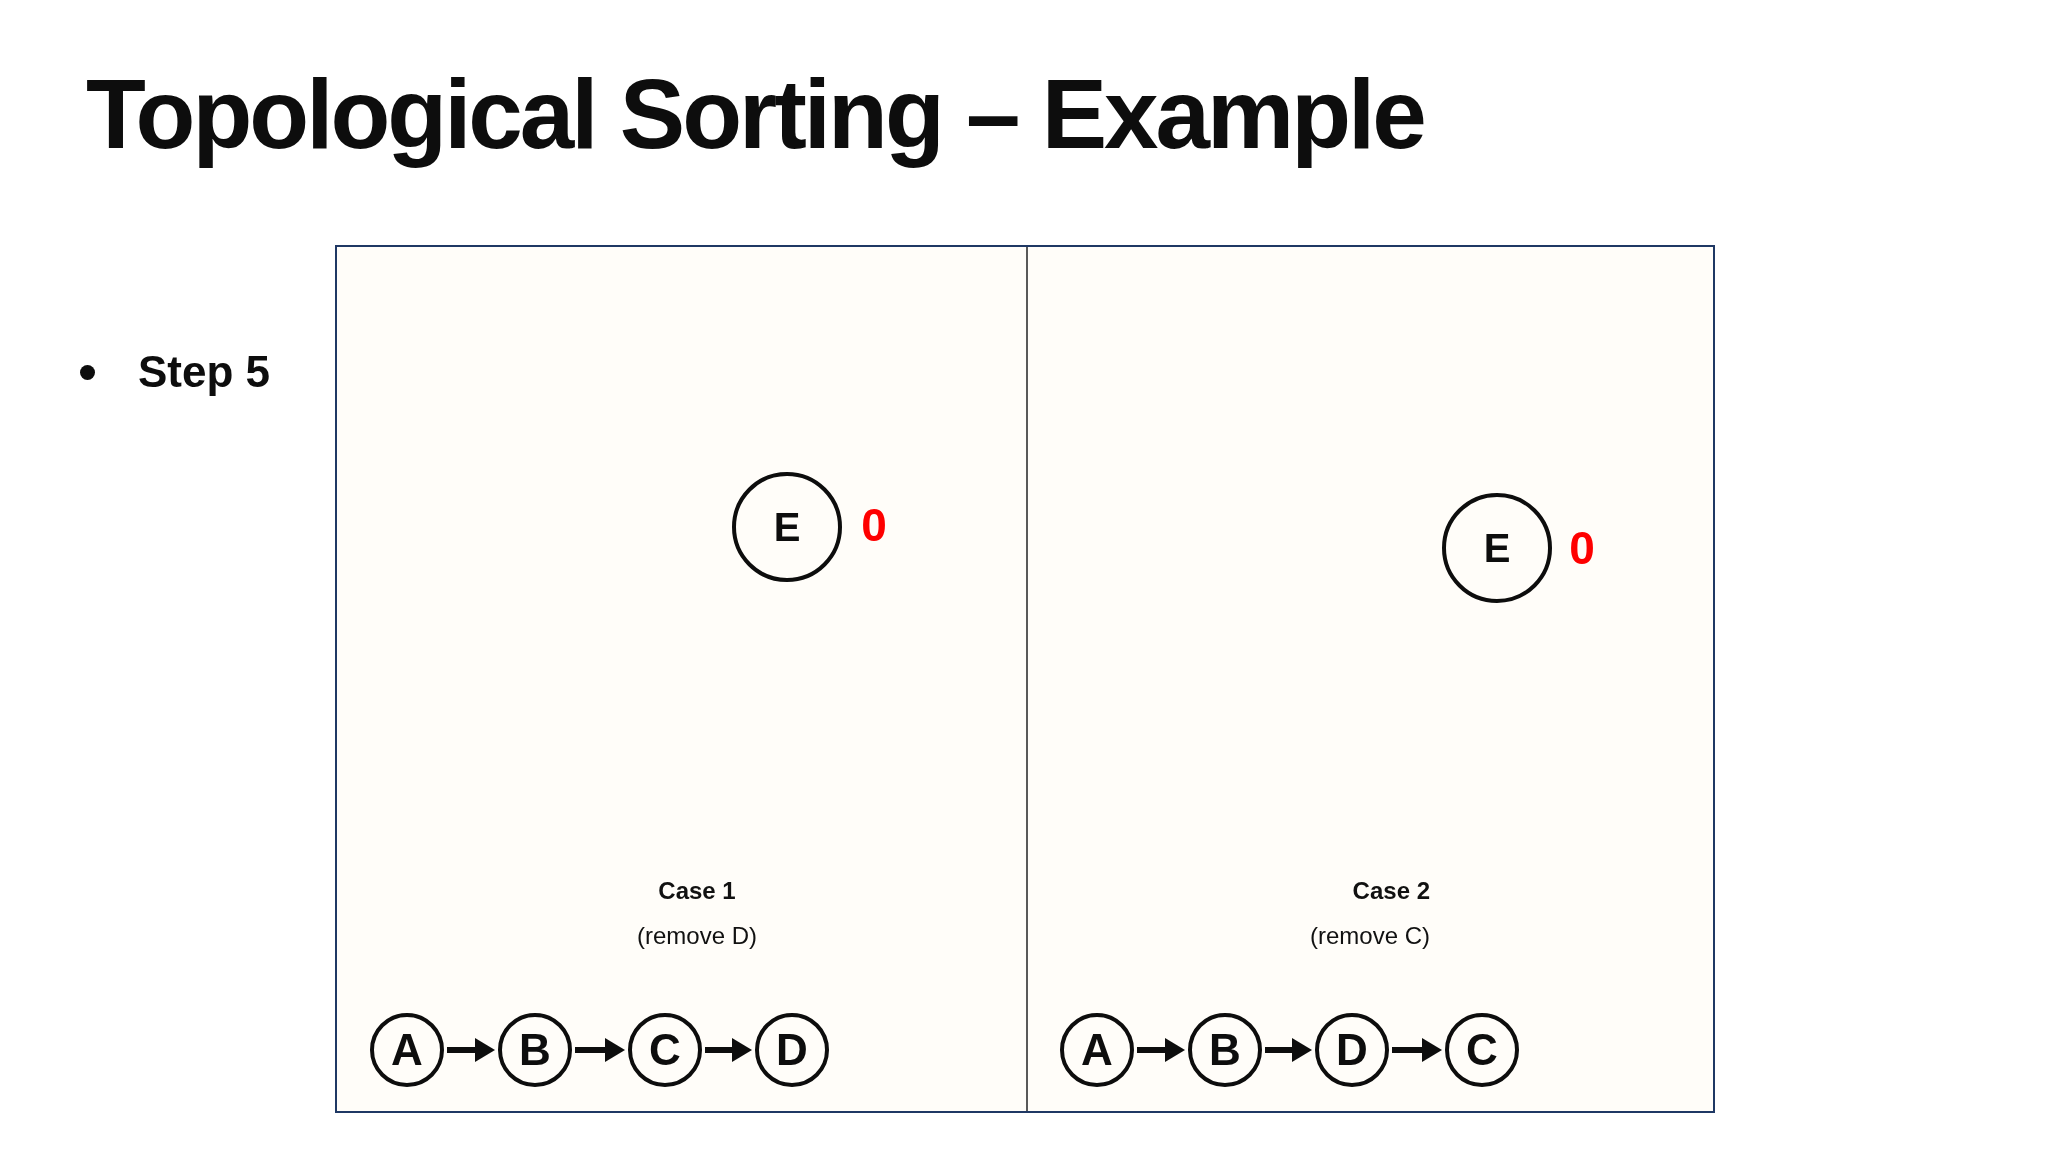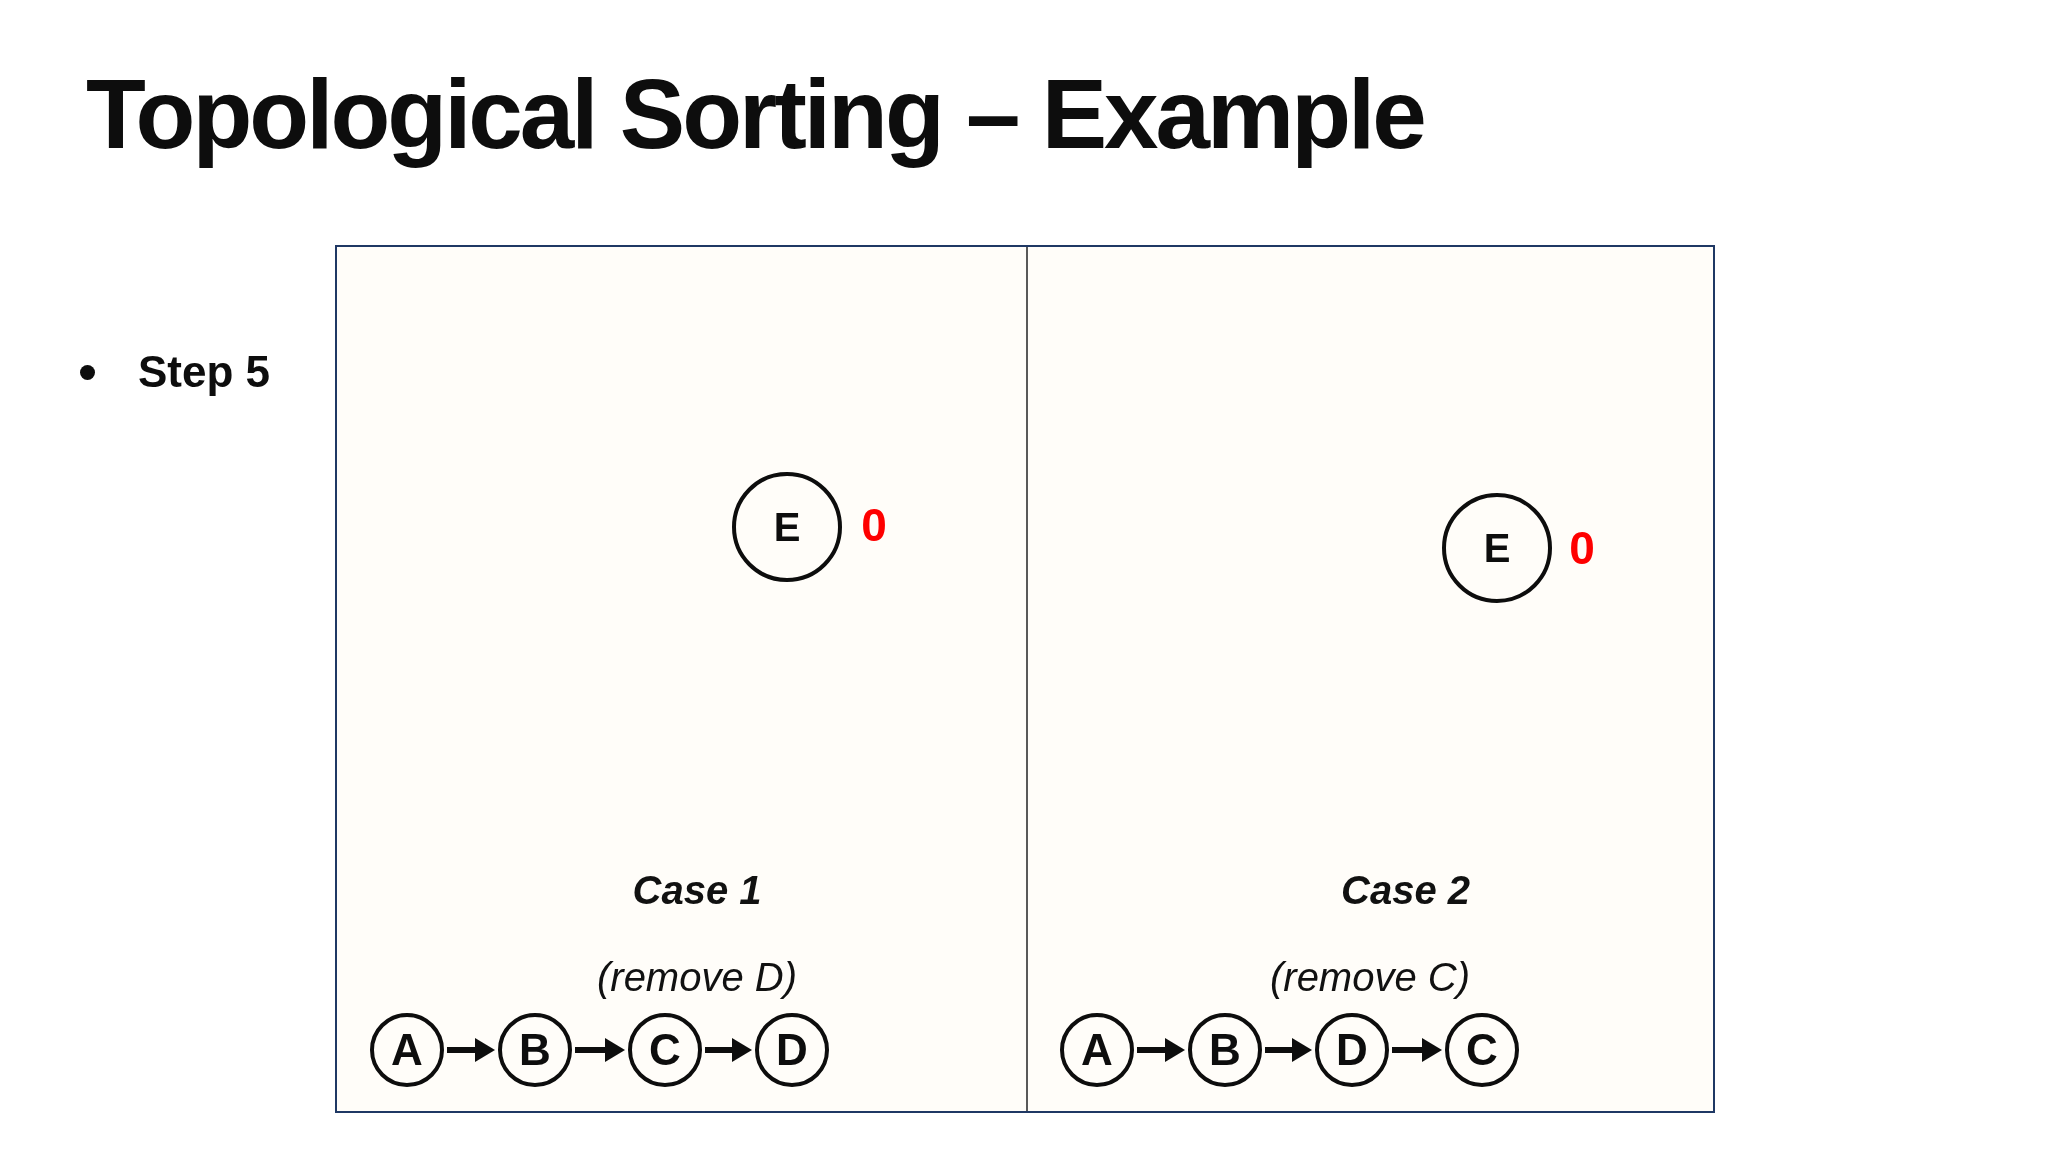--- a/index.html
+++ b/index.html
@@ -53,26 +53,25 @@
   .indegree{
     position:absolute;
     display:flex;align-items:center;justify-content:center;
     font-size:46px;font-weight:700;
     width:48px;height:48px;
   }
   .case-label{
     position:absolute;
     transform:translateX(-50%);
     text-align:center;
-    font-size:40px;line-height:45px;
+    font-size:24px;line-height:45px;
     white-space:nowrap;
-    font-style:italic;
   }
   .case-name{font-weight:700;}
-  .case-sub{font-weight:400;margin-top:42px;}
+  .case-sub{font-weight:400;}
   .garrow{
     position:absolute;
     height:6px;background:#0d0d0d;
   }
   .garrow::after{
     content:'';
     position:absolute;left:100%;top:50%;
     transform:translateY(-50%);
     width:0;height:0;
     border-left:20px solid #0d0d0d;

